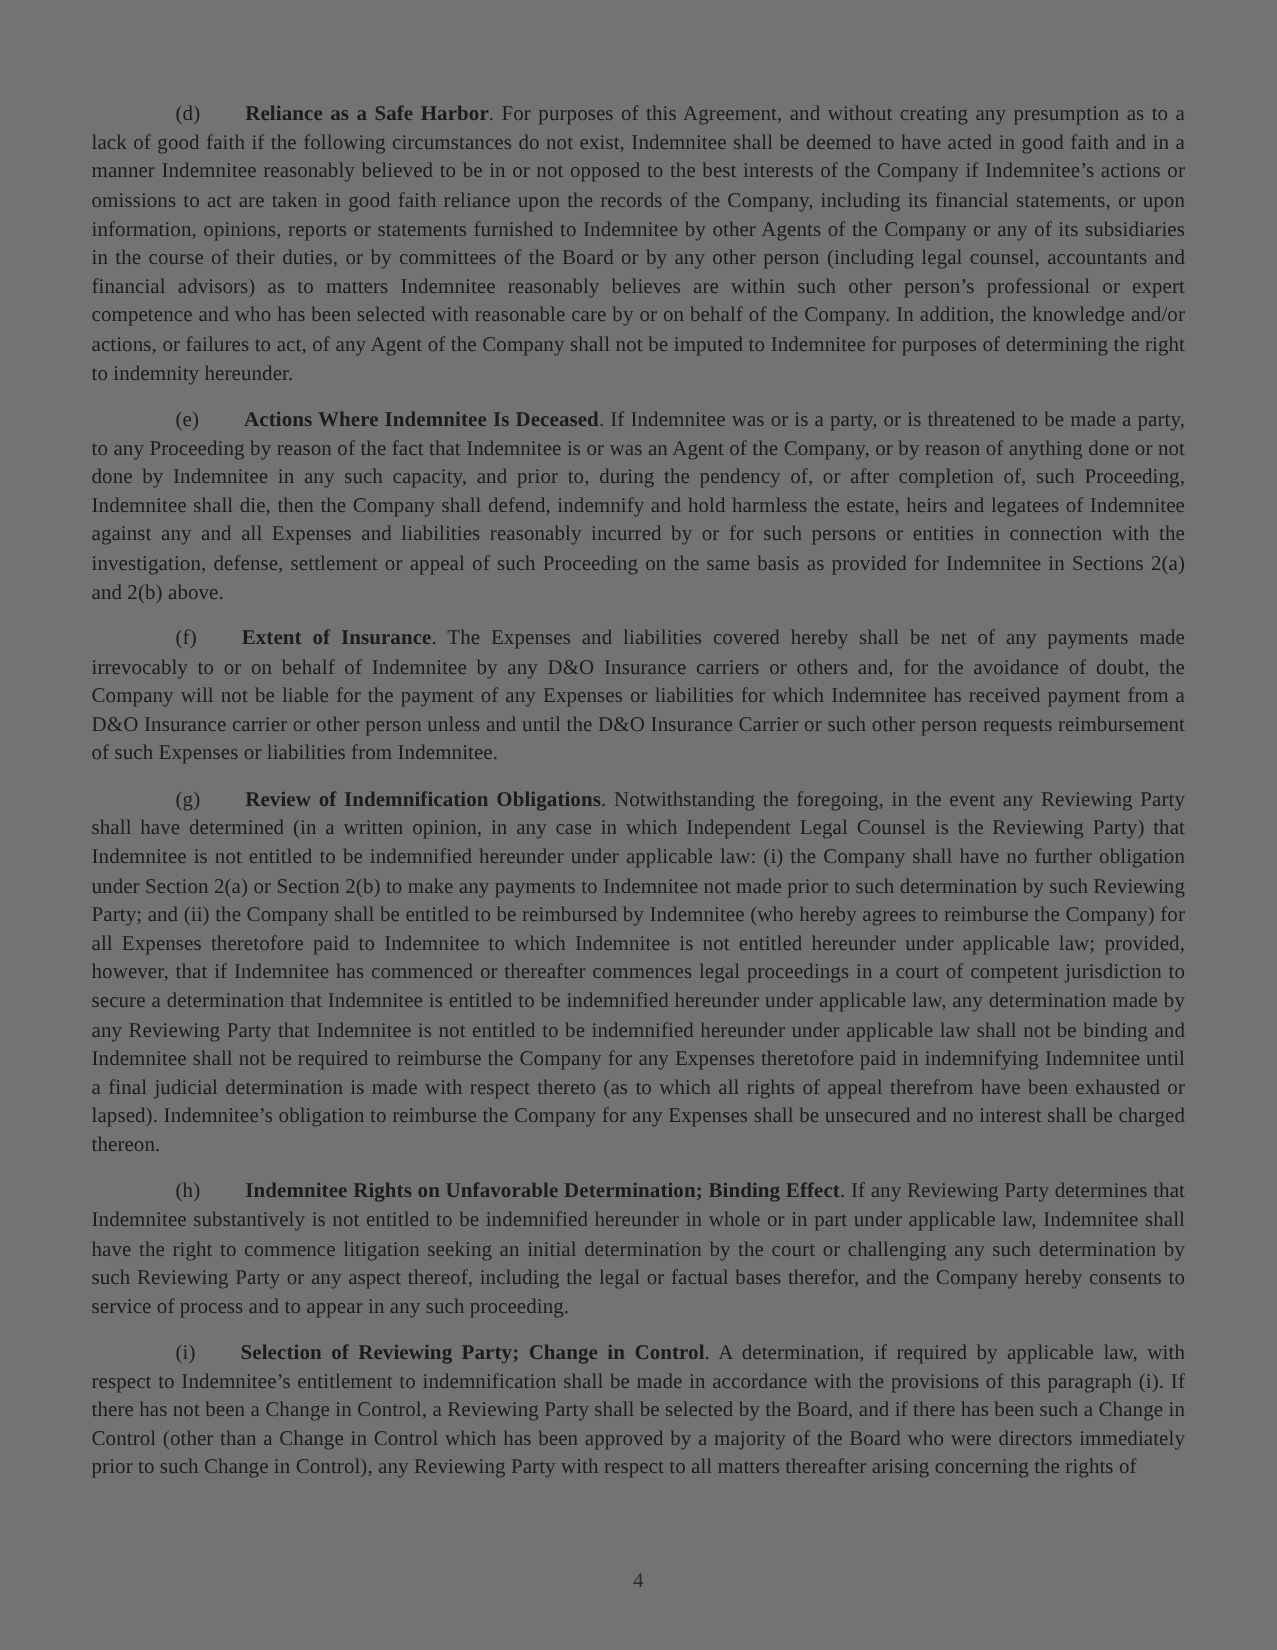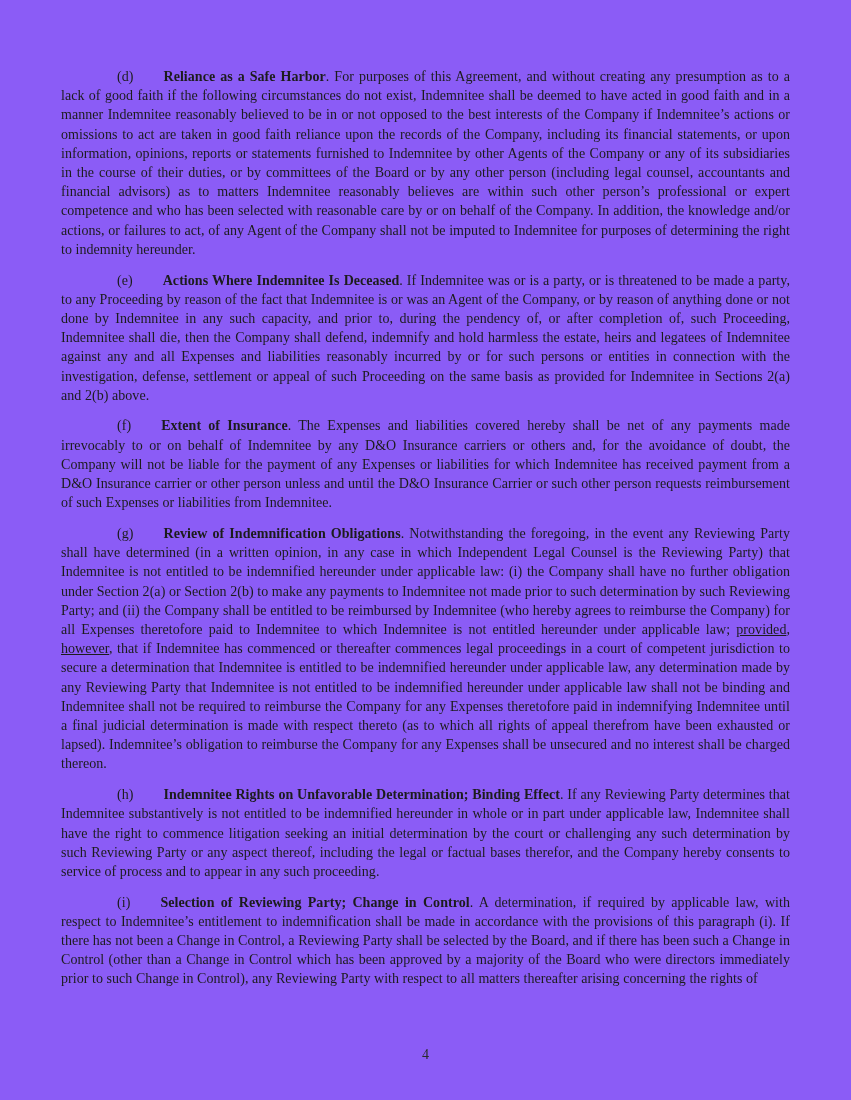--- a/index.html
+++ b/index.html
@@ -4,21 +4,21 @@
 <style>
   html, body {
     margin: 0;
     padding: 0;
     background: #ffffff;
   }
   .page {
     position: relative;
     width: 851px;
     height: 1100px;
-    background: #8b5cf6;
+    background: #737373;
     font-family: "Liberation Serif", "DejaVu Serif", serif;
     color: #1c1c1c;
     overflow: hidden;
   }
   .content {
     position: absolute;
     top: 67px;
     left: 61px;
     width: 729px;
   }
@@ -31,21 +31,20 @@
     letter-spacing: 0.05px;
   }
   .tab {
     display: inline-block;
     width: 30px;
   }
   .head {
     font-weight: bold;
   }
   .prov {
-    text-decoration: underline;
   }
   .pagenum {
     position: absolute;
     top: 1047px;
     left: 0;
     width: 851px;
     text-align: center;
     font-size: 14px;
     color: #2a2a2a;
   }

